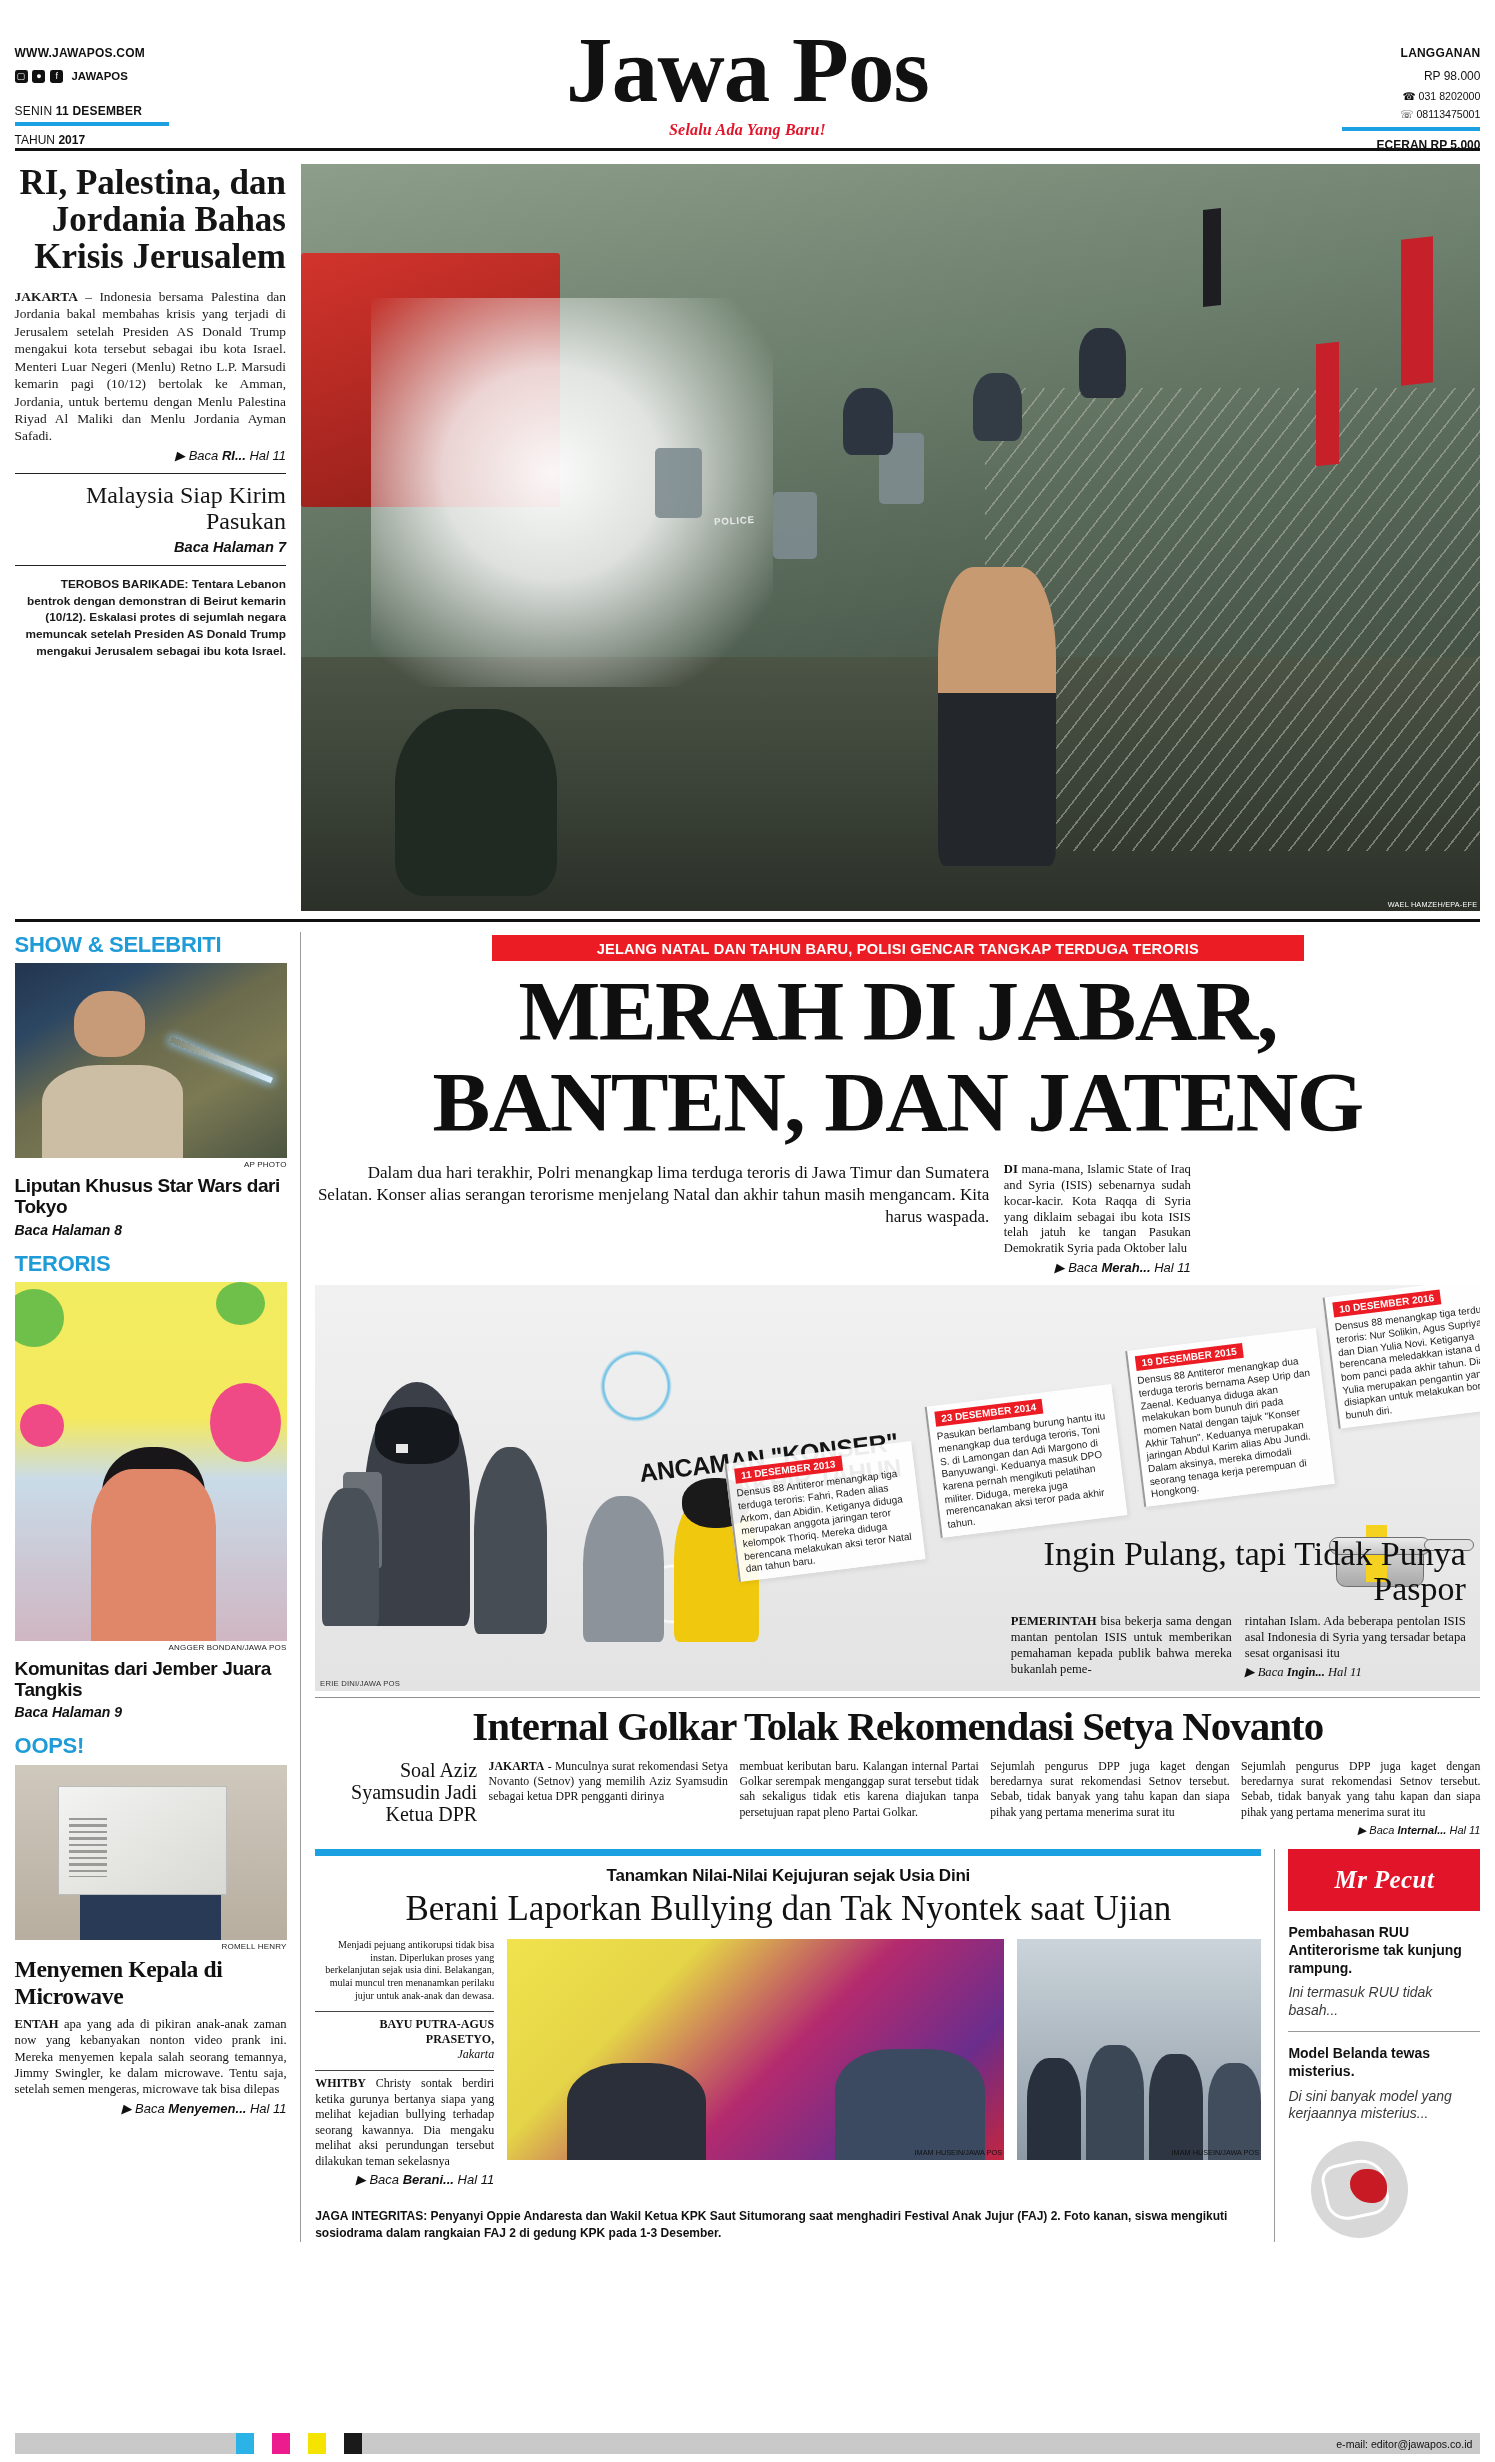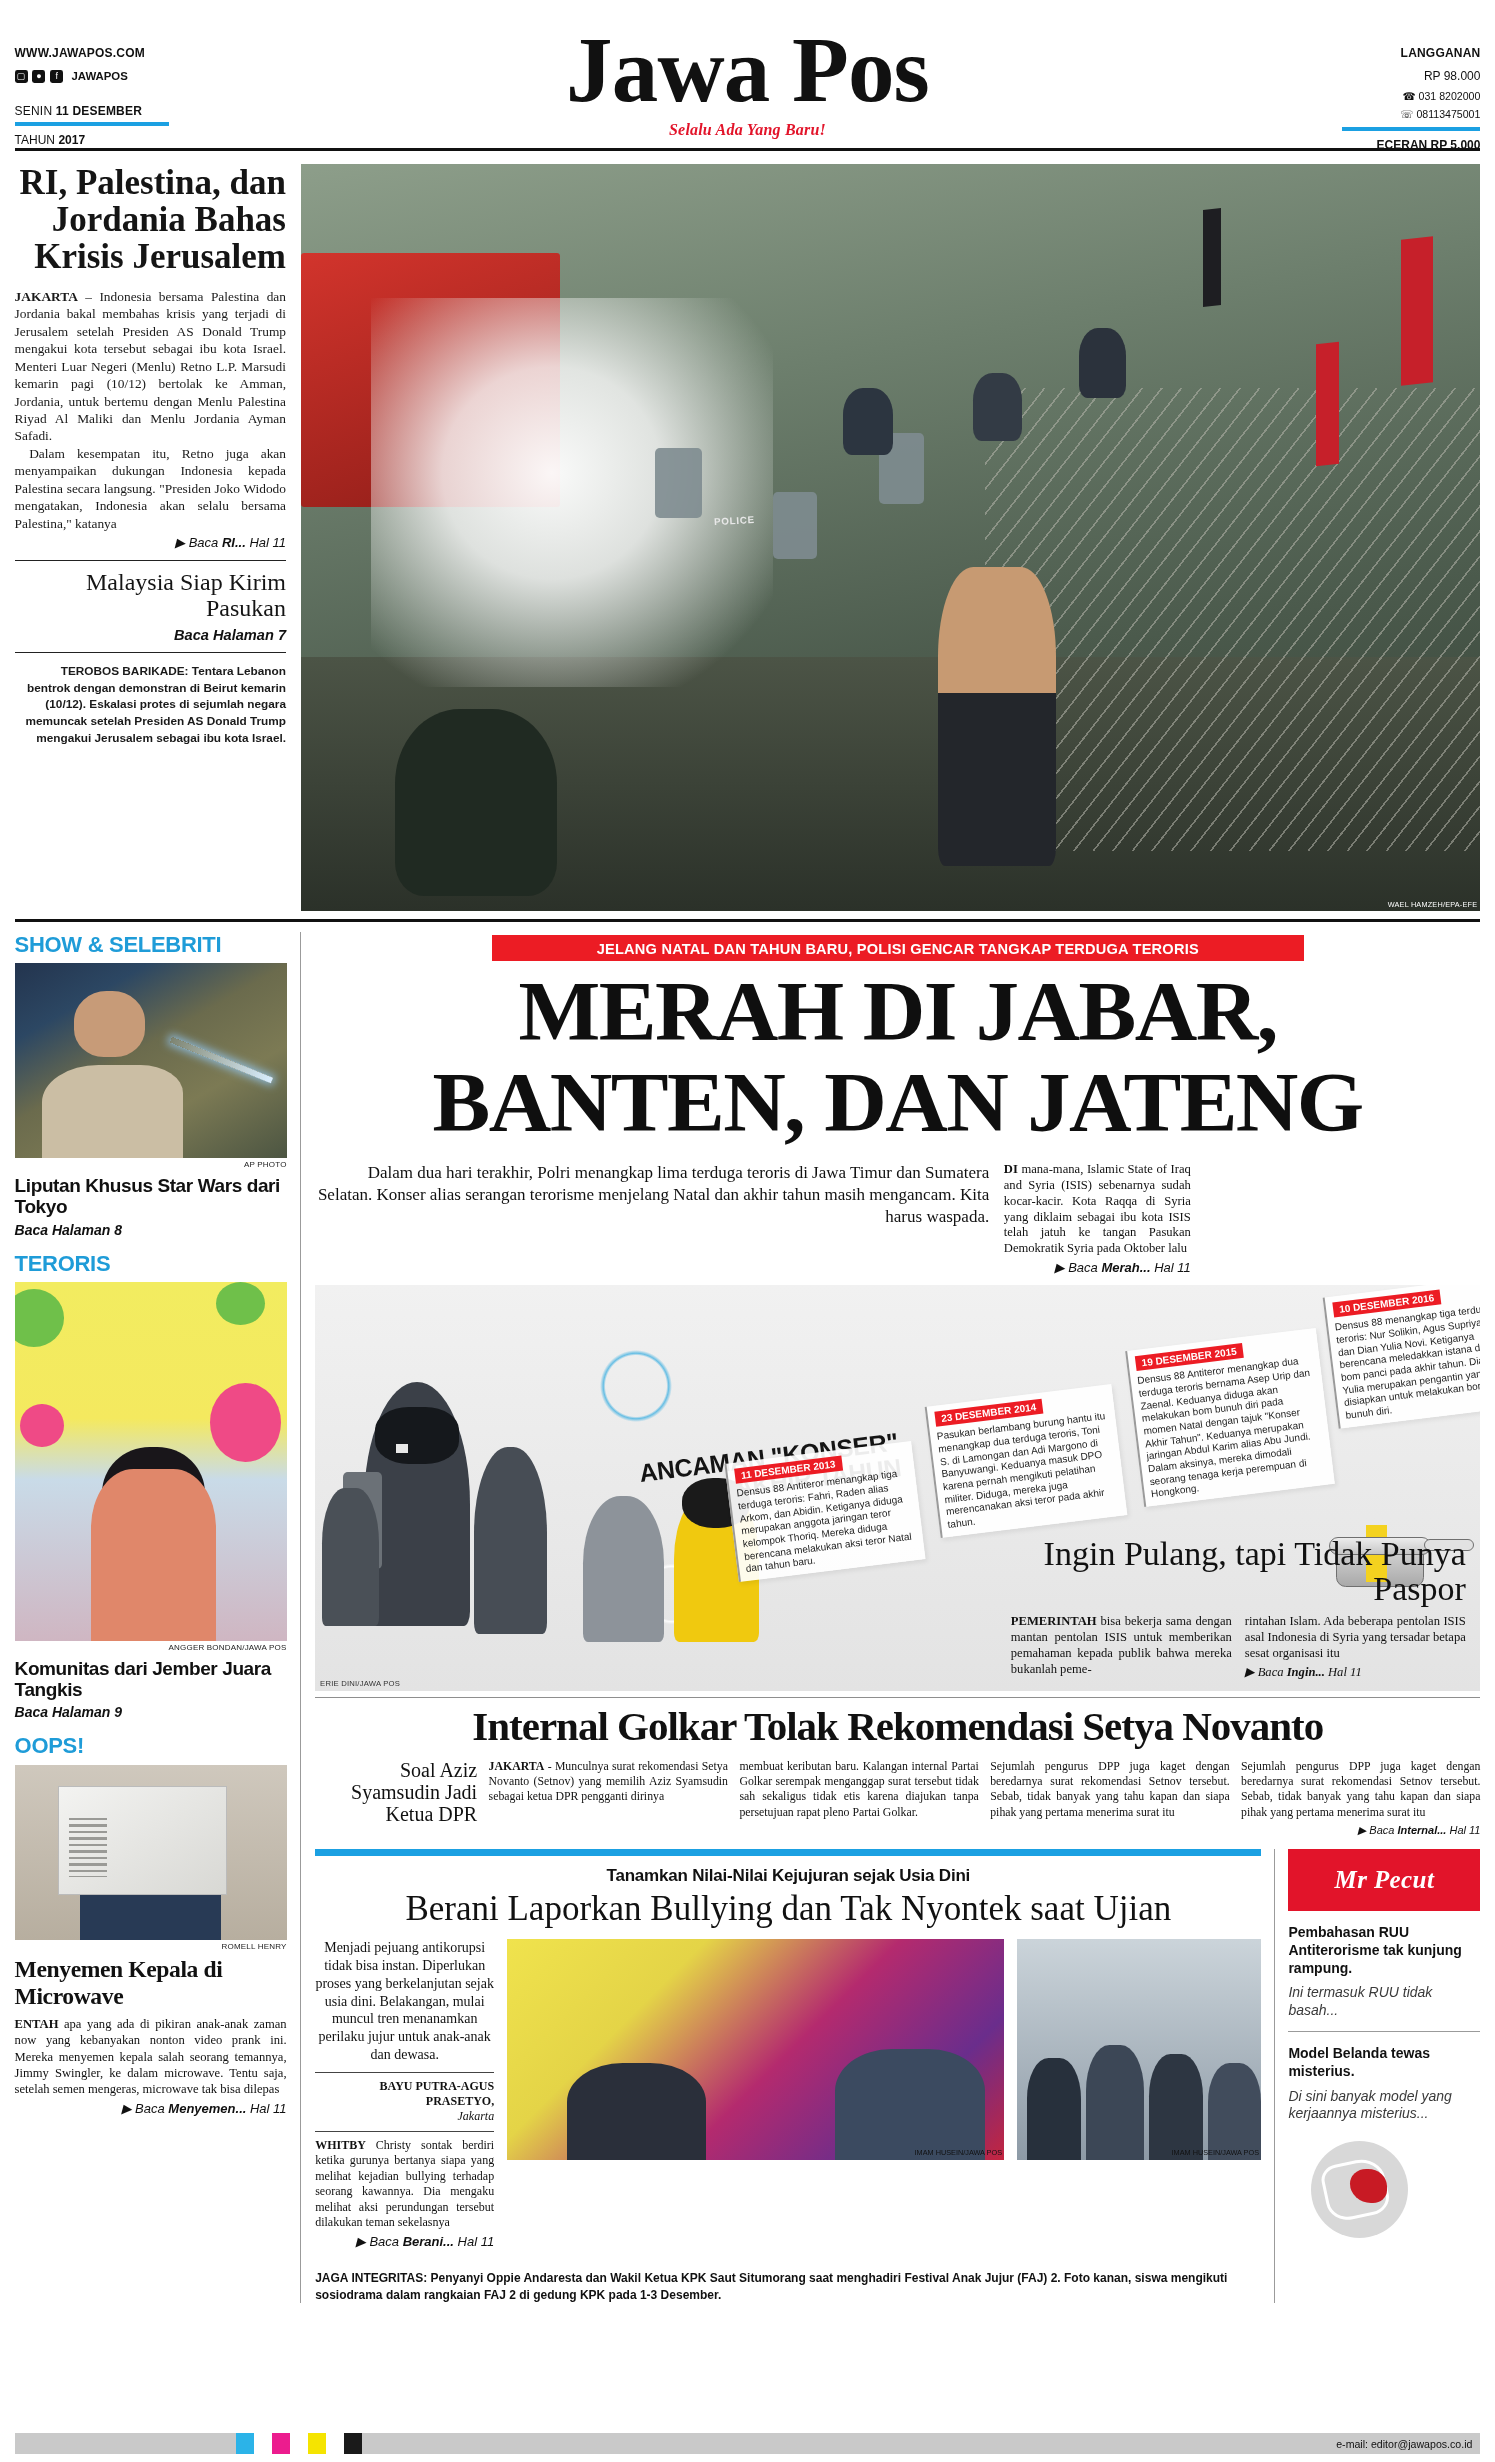--- a/index.html
+++ b/index.html
@@ -215,22 +215,22 @@
   .blue-rule { height:7.3px; background:#1ba0e2; margin-top:13px; }
 
   
   .bottom { display:flex; margin-top:11.4px; }
   .bot-main { flex:1; padding-right:13px; border-right:0.8px solid #9b9b9b; }
   .bot-side { width:205px; padding-left:13px; }
   .bot-kicker { text-align:center; font-size:17px; font-weight:bold; letter-spacing:-0.2px;}
   .bot-head { font-family:"Liberation Serif", serif; font-size:35px; line-height:1.05;
     text-align:center; margin-top:4.9px; }
   .bot-row { display:flex; gap:13px; margin-top:11.4px; }
-  .bot-lead { width:179px; font-family:"Liberation Serif", serif; font-size:14px;
-    line-height:1.28; text-align:center; }
+  .bot-lead { width:179px; font-family:"Liberation Serif", serif; font-size:10px;
+    line-height:1.28; text-align:right; }
   .byline { font-family:"Liberation Serif", serif; font-weight:bold; font-size:12px;
     text-align:right; margin-top:8px; padding-top:5.7px; border-top:0.8px solid #444; }
   .byline i { font-weight:normal; font-style:italic; display:block; }
   .bot-body { font-family:"Liberation Serif", serif; font-size:12px; line-height:1.29;
     text-align:justify; margin-top:7.3px; padding-top:5.7px; border-top:0.8px solid #444;}
   .bot-photo { position:relative; overflow:hidden; }
   .bp1 { flex:1; }
   .bp2 { width:244px; }
   .photo-credit { position:absolute; right:2.4px; bottom:3px; font-size:7.3px; color:#fff;}
   .bot-caption { font-size:12px; font-weight:bold; line-height:1.4; margin-top:21px; }
@@ -299,21 +299,20 @@
       <div class="ec">ECERAN RP 5.000</div>
     </div>
   </div>
   <div class="rule-black"></div>
 
   <div class="topstory">
     <div class="ts-left">
       <div class="ts-head">RI, Palestina, dan Jordania Bahas Krisis Jerusalem</div>
       <div class="ts-body">
         <b>JAKARTA</b><span> – Indonesia bersama Palestina dan Jordania bakal membahas krisis yang terjadi di Jerusalem setelah Presiden AS Donald Trump mengakui kota tersebut sebagai ibu kota Israel. Menteri Luar Negeri (Menlu) Retno L.P. Marsudi kemarin pagi (10/12) bertolak ke Amman, Jordania, untuk bertemu dengan Menlu Palestina Riyad Al Maliki dan Menlu Jordania Ayman Safadi.</span>
-        <span style="display:block; text-indent:14.6px;">Dalam kesempatan itu, Retno juga akan menyampaikan dukungan Indonesia kepada Palestina secara langsung. "Presiden Joko Widodo mengatakan, Indonesia akan selalu bersama Palestina," katanya</span>
       </div>
       <div class="jump">▶ <i>Baca </i><b>RI...</b><i> Hal 11</i></div>
       <div class="hr-thin"></div>
       <div class="ts-sub">Malaysia Siap Kirim Pasukan</div>
       <div class="ts-sub-jump">Baca Halaman 7</div>
       <div class="hr-thin"></div>
       <div class="ts-caption"><span>TEROBOS BARIKADE:</span><span> Tentara Lebanon bentrok dengan demonstran di Beirut kemarin (10/12). Eskalasi protes di sejumlah negara memuncak setelah Presiden AS Donald Trump mengakui Jerusalem sebagai ibu kota Israel.</span></div>
     </div>
 
     <div class="ts-photo">

